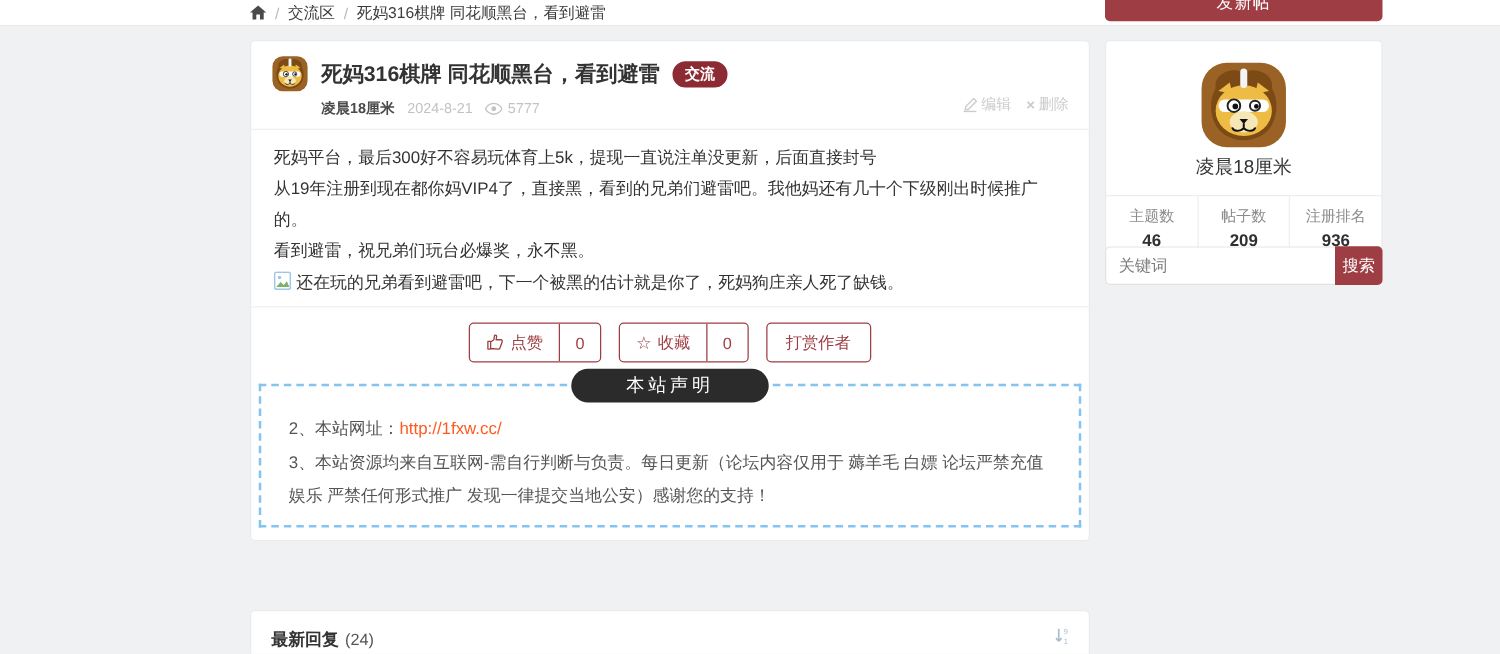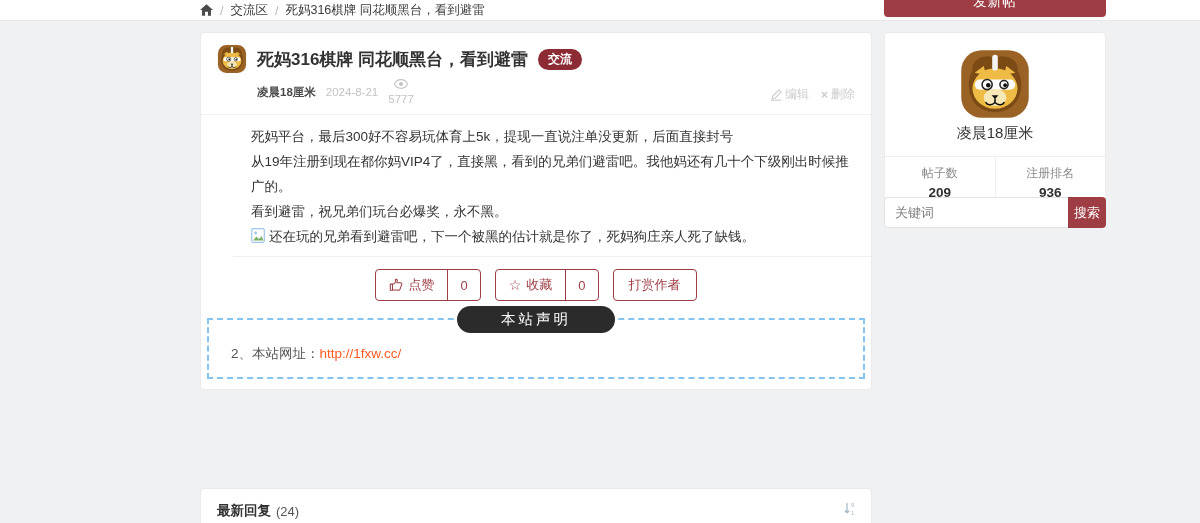--- a/index.html
+++ b/index.html
@@ -34,27 +34,27 @@
   .post-header { position:relative; padding:11px 16px 9px; border-bottom:1px solid #f0f0f0; }
   .post-title-row { display:flex; align-items:center; gap:10px; }
   .post-avatar { width:30px; height:30px; flex:0 0 30px; }
   .post-title { font-size:17px; font-weight:bold; color:#333; }
   .post-badge {
     background:#8c2b33; color:#fff; font-size:12px; font-weight:bold;
     padding:2px 10px; border-radius:11px; white-space:nowrap;
   }
   .post-meta { margin:5px 0 0 40px; display:flex; align-items:center; gap:10px; font-size:11.5px; color:#c3c3c3; }
   .post-author { font-weight:bold; color:#4a4a4a; }
-  .views { display:inline-flex; align-items:center; gap:4px;flex-direction:column; }
+  .views { display:inline-flex; align-items:center; gap:4px; }
   .header-ops {
     position:absolute; right:16px; bottom:11px;
     display:flex; align-items:center; gap:12px; font-size:12px; color:#ccc;
   }
   .header-ops span { display:inline-flex; align-items:center; gap:3px; cursor:pointer; }
-  .post-body { padding:9px 18px 7px; border-bottom:1px solid #f0f0f0;margin-left:32px; }
+  .post-body { padding:9px 18px 7px; border-bottom:1px solid #f0f0f0; }
   .post-body p { font-size:13.5px; color:#333; line-height:25px; margin:0; }
   .broken-img-icon { display:inline-block; vertical-align:-2px; margin-right:4px; }
   
   .post-actions { display:flex; justify-content:center; gap:14px; padding:12px 16px 13px; }
   .btn-group {
     display:inline-flex; border:1px solid #9e3e44; border-radius:4px;
     color:#9e3e44; font-size:13px; overflow:hidden; cursor:pointer; background:#fff;
   }
   .btn-group .seg { padding:6px 13px; display:inline-flex; align-items:center; gap:5px; }
   .btn-group .count { border-left:1px solid #9e3e44; padding:6px 12px; min-width:30px; justify-content:center; }
@@ -205,20 +205,21 @@
       <span class="seg count">0</span>
     </div>
     <button class="btn-single">打赏作者</button>
   </div>
 
   <div class="declaration">
     <div class="decl-pill">本站声明</div>
     <div class="decl-item">
       <span>2、本站网址：</span><a>http://1fxw.cc/</a>
     </div>
+    <div class="decl-item">3、本站资源均来自互联网-需自行判断与负责。每日更新（论坛内容仅用于 薅羊毛 白嫖 论坛严禁充值娱乐 严禁任何形式推广 发现一律提交当地公安）感谢您的支持！</div>
   </div>
 </div>
 
 <div class="replies-card card">
   <div class="replies-header">
     <span class="replies-title">最新回复</span>
     <span class="replies-count">(24)</span>
     <span class="sort-icon">
       <svg width="12" height="14" viewBox="0 0 12 14">
           <path d="M4 1 V11 M4 11 L1.8 8.5 M4 11 L6.2 8.5" stroke="#a9bccb" stroke-width="1.3" fill="none"></path>
@@ -229,20 +230,24 @@
   </div>
 </div>
 
 <div class="profile-card card">
   <svg class="profile-avatar">
       <use href="#lion-avatar"></use>
     </svg>
   <div class="profile-name">凌晨18厘米</div>
   <div class="profile-stats">
     <div class="stat-col">
+      <div class="stat-label">主题数</div>
+      <div class="stat-value">46</div>
+    </div>
+    <div class="stat-col">
       <div class="stat-label">帖子数</div>
       <div class="stat-value">209</div>
     </div>
     <div class="stat-col">
       <div class="stat-label">注册排名</div>
       <div class="stat-value">936</div>
     </div>
   </div>
 </div>
 

